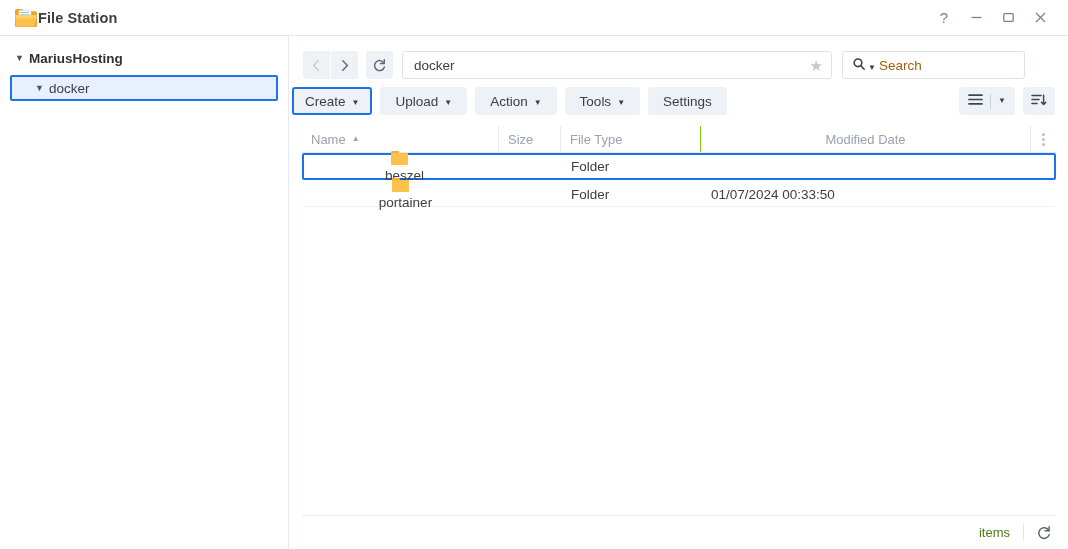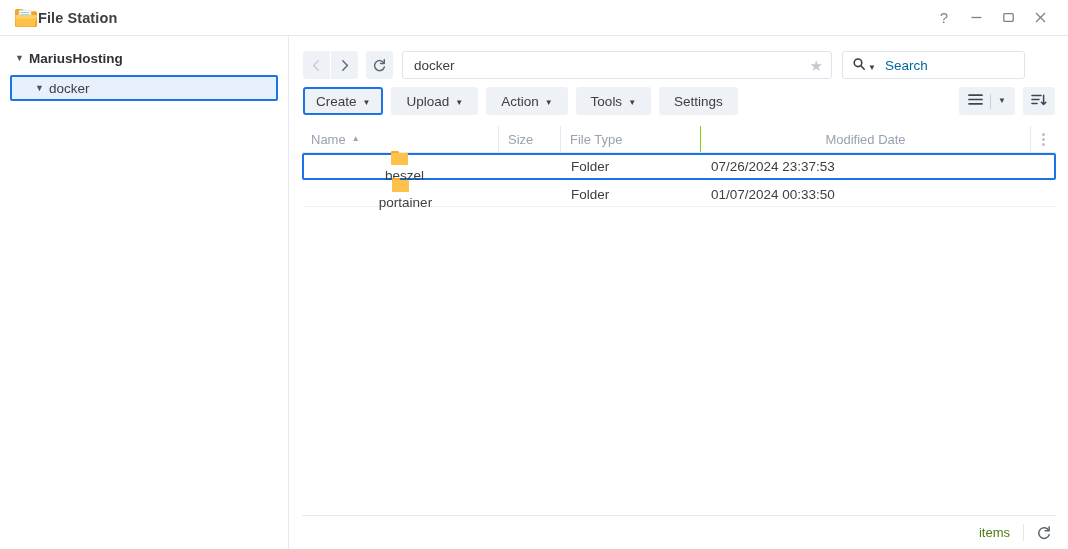--- a/index.html
+++ b/index.html
@@ -155,22 +155,22 @@
     height: 28px;
     box-sizing: border-box;
     border: 1px solid #dfe3e9;
     border-radius: 3px;
     background: #fff;
     display: flex;
     align-items: center;
     padding-left: 9px;
   }
   .search-ph {
-    margin-left: 9px;
-    color: #0369a1;
+    margin-left: 3px;
+    color: #a16207;
     font-size: 13.5px;
   }
   .mini-caret {
     font-size: 8px;
     color: #3c4043;
     margin-left: 2px;
     position: relative;
     top: 2px;
   }
 
@@ -195,21 +195,21 @@
     margin-right: 8px;
     box-sizing: border-box;
     border: 2px solid transparent;
   }
   .tbtn .cr { margin-left: 6px; font-size: 8px; position: relative; top: 1px;}
   .tbtn.focused {
     border: 2px solid #1a73e8;
     background: #eef1f6;
     padding: 0 11px;
   }
-  .tb2-left { display: flex; align-items: center; margin-left: 13px;}
+  .tb2-left { display: flex; align-items: center; margin-left: 2px;}
   .tb2-right { margin-left: auto; display: flex; align-items: center; padding-right: 13px; gap: 8px;}
   .viewbtn {
     height: 28px;
     background: #eef1f6;
     border-radius: 3px;
     display: flex;
     align-items: center;
     padding: 0 9px;
     gap: 7px;
   }
@@ -462,21 +462,20 @@
     <div class="row selected">
       <div class="cell c-name">
         <span class="folder-ico">
           <span class="tab"></span>
             <span class="body"></span>
         </span>
         <span>beszel</span>
       </div>
       <div class="cell c-size"></div>
       <div class="cell c-type">Folder</div>
-      <div class="cell c-date">07/26/2024 23:37:53</div>
     </div>
 
     <div class="row">
       <div class="cell c-name">
         <span class="folder-ico">
           <span class="tab"></span>
             <span class="body"></span>
         </span>
         <span>portainer</span>
       </div>

